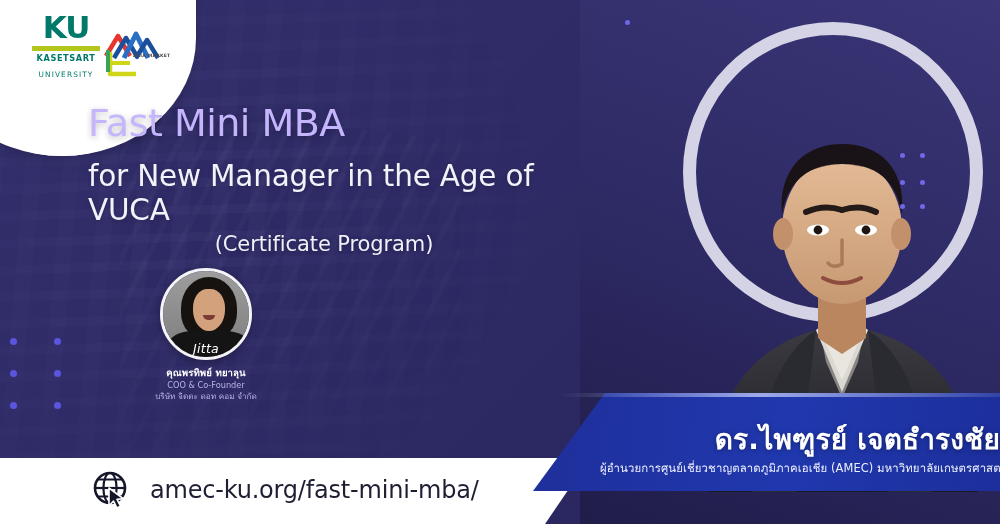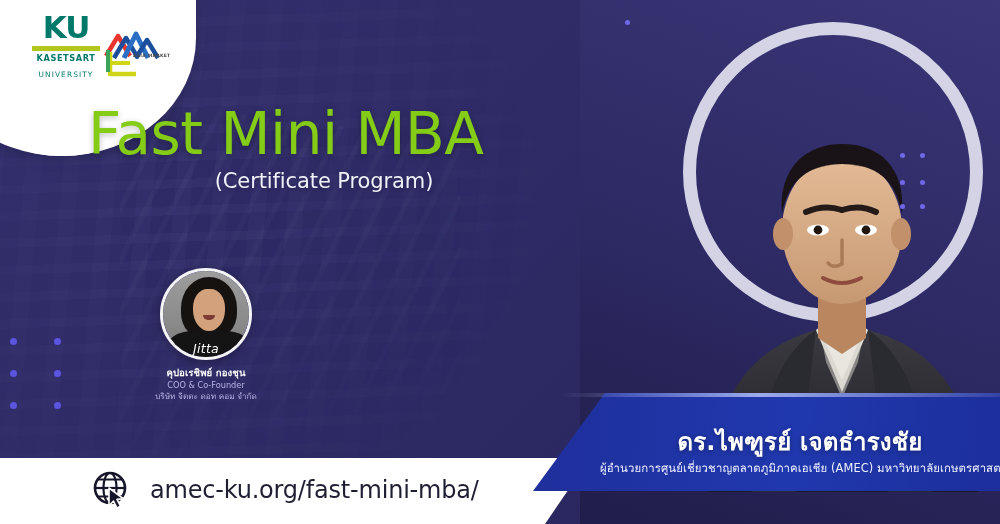--- a/index.html
+++ b/index.html
@@ -115,21 +115,21 @@
     font-size:4.6px; font-weight:bold; color:#4a4a4a;
     letter-spacing:.2px; white-space:nowrap;
   }
 
   
   .title-block {
     position:absolute; left:88px; top:104px; width:520px;
     z-index:5;
   }
   .title-main {
-    font-size:58px; font-weight:400; color:#84cc16;
+    font-size:38px; font-weight:400; color:#c4b5fd;
     letter-spacing:-0.5px; line-height:1.05;
     text-shadow:0 2px 6px rgba(0,0,0,.25);
   }
   .title-sub {
     margin-top:16px;
     font-size:29.5px; font-weight:400; color:#f2f2fa;
     letter-spacing:-0.2px; line-height:1.15;
     text-shadow:0 1px 4px rgba(0,0,0,.22);
   }
   .title-sub2 {
@@ -221,23 +221,24 @@
   .banner-glow {
     position:absolute; left:560px; bottom:127px;
     width:440px; height:4px; z-index:7;
     background:linear-gradient(90deg, rgba(255,255,255,0) 0%, rgba(200,210,255,.75) 45%, rgba(255,255,255,.1) 100%);
   }
   .banner-inner {
     position:absolute; left:600px; bottom:48px;
     width:400px; z-index:8; text-align:center;
   }
   .banner-name {
-    font-size:24px; font-weight:bold; color:#ffffff;
+    font-size:28px; font-weight:bold; color:#ffffff;
     letter-spacing:.2px; line-height:1.18;
     text-shadow:0 1px 5px rgba(0,0,0,.35);
+    text-align:right;
   }
   .banner-role {
     margin-top:5px;
     font-size:11.4px; color:#eef0ff; line-height:1.3;
     letter-spacing:.1px;
     white-space:nowrap;
   }
 
   
   .bottom-strip {
@@ -360,37 +361,38 @@
     <span style="left:0;   top:51px;"></span>
       <span style="left:20px; top:51px;"></span>
   </div>
 
   <div class="dots small" style="left:625px; top:20px; width:10px; height:10px;">
     <span style="left:0; top:0;"></span>
   </div>
 
   <div class="title-block">
     <div class="title-main">Fast Mini MBA</div>
+    <div class="title-sub">for New Manager in the Age of VUCA</div>
     <div class="title-sub2">(Certificate Program)</div>
   </div>
 
   <div class="speakers">
 
 
     <div class="speaker">
       <div class="avatar">
         <div class="face f2">
           <div class="hair"></div>
             <div class="skin"></div>
             <div class="smile"></div>
           <div class="body"></div>
           <div class="brand">Jitta</div>
         </div>
       </div>
-      <div class="sp-name">คุปอเรชิพย์ กองชุน</div>
+      <div class="sp-name">คุณพรทิพย์ ทยาลุน</div>
       <div class="sp-role">COO &amp; Co-Founder</div>
       <div class="sp-org">บริษัท จิตตะ ดอท คอม จำกัด</div>
     </div>
 
   </div>
 
   <div class="bottom-strip"></div>
 
   <div class="banner"></div>
   <div class="banner-glow"></div>

